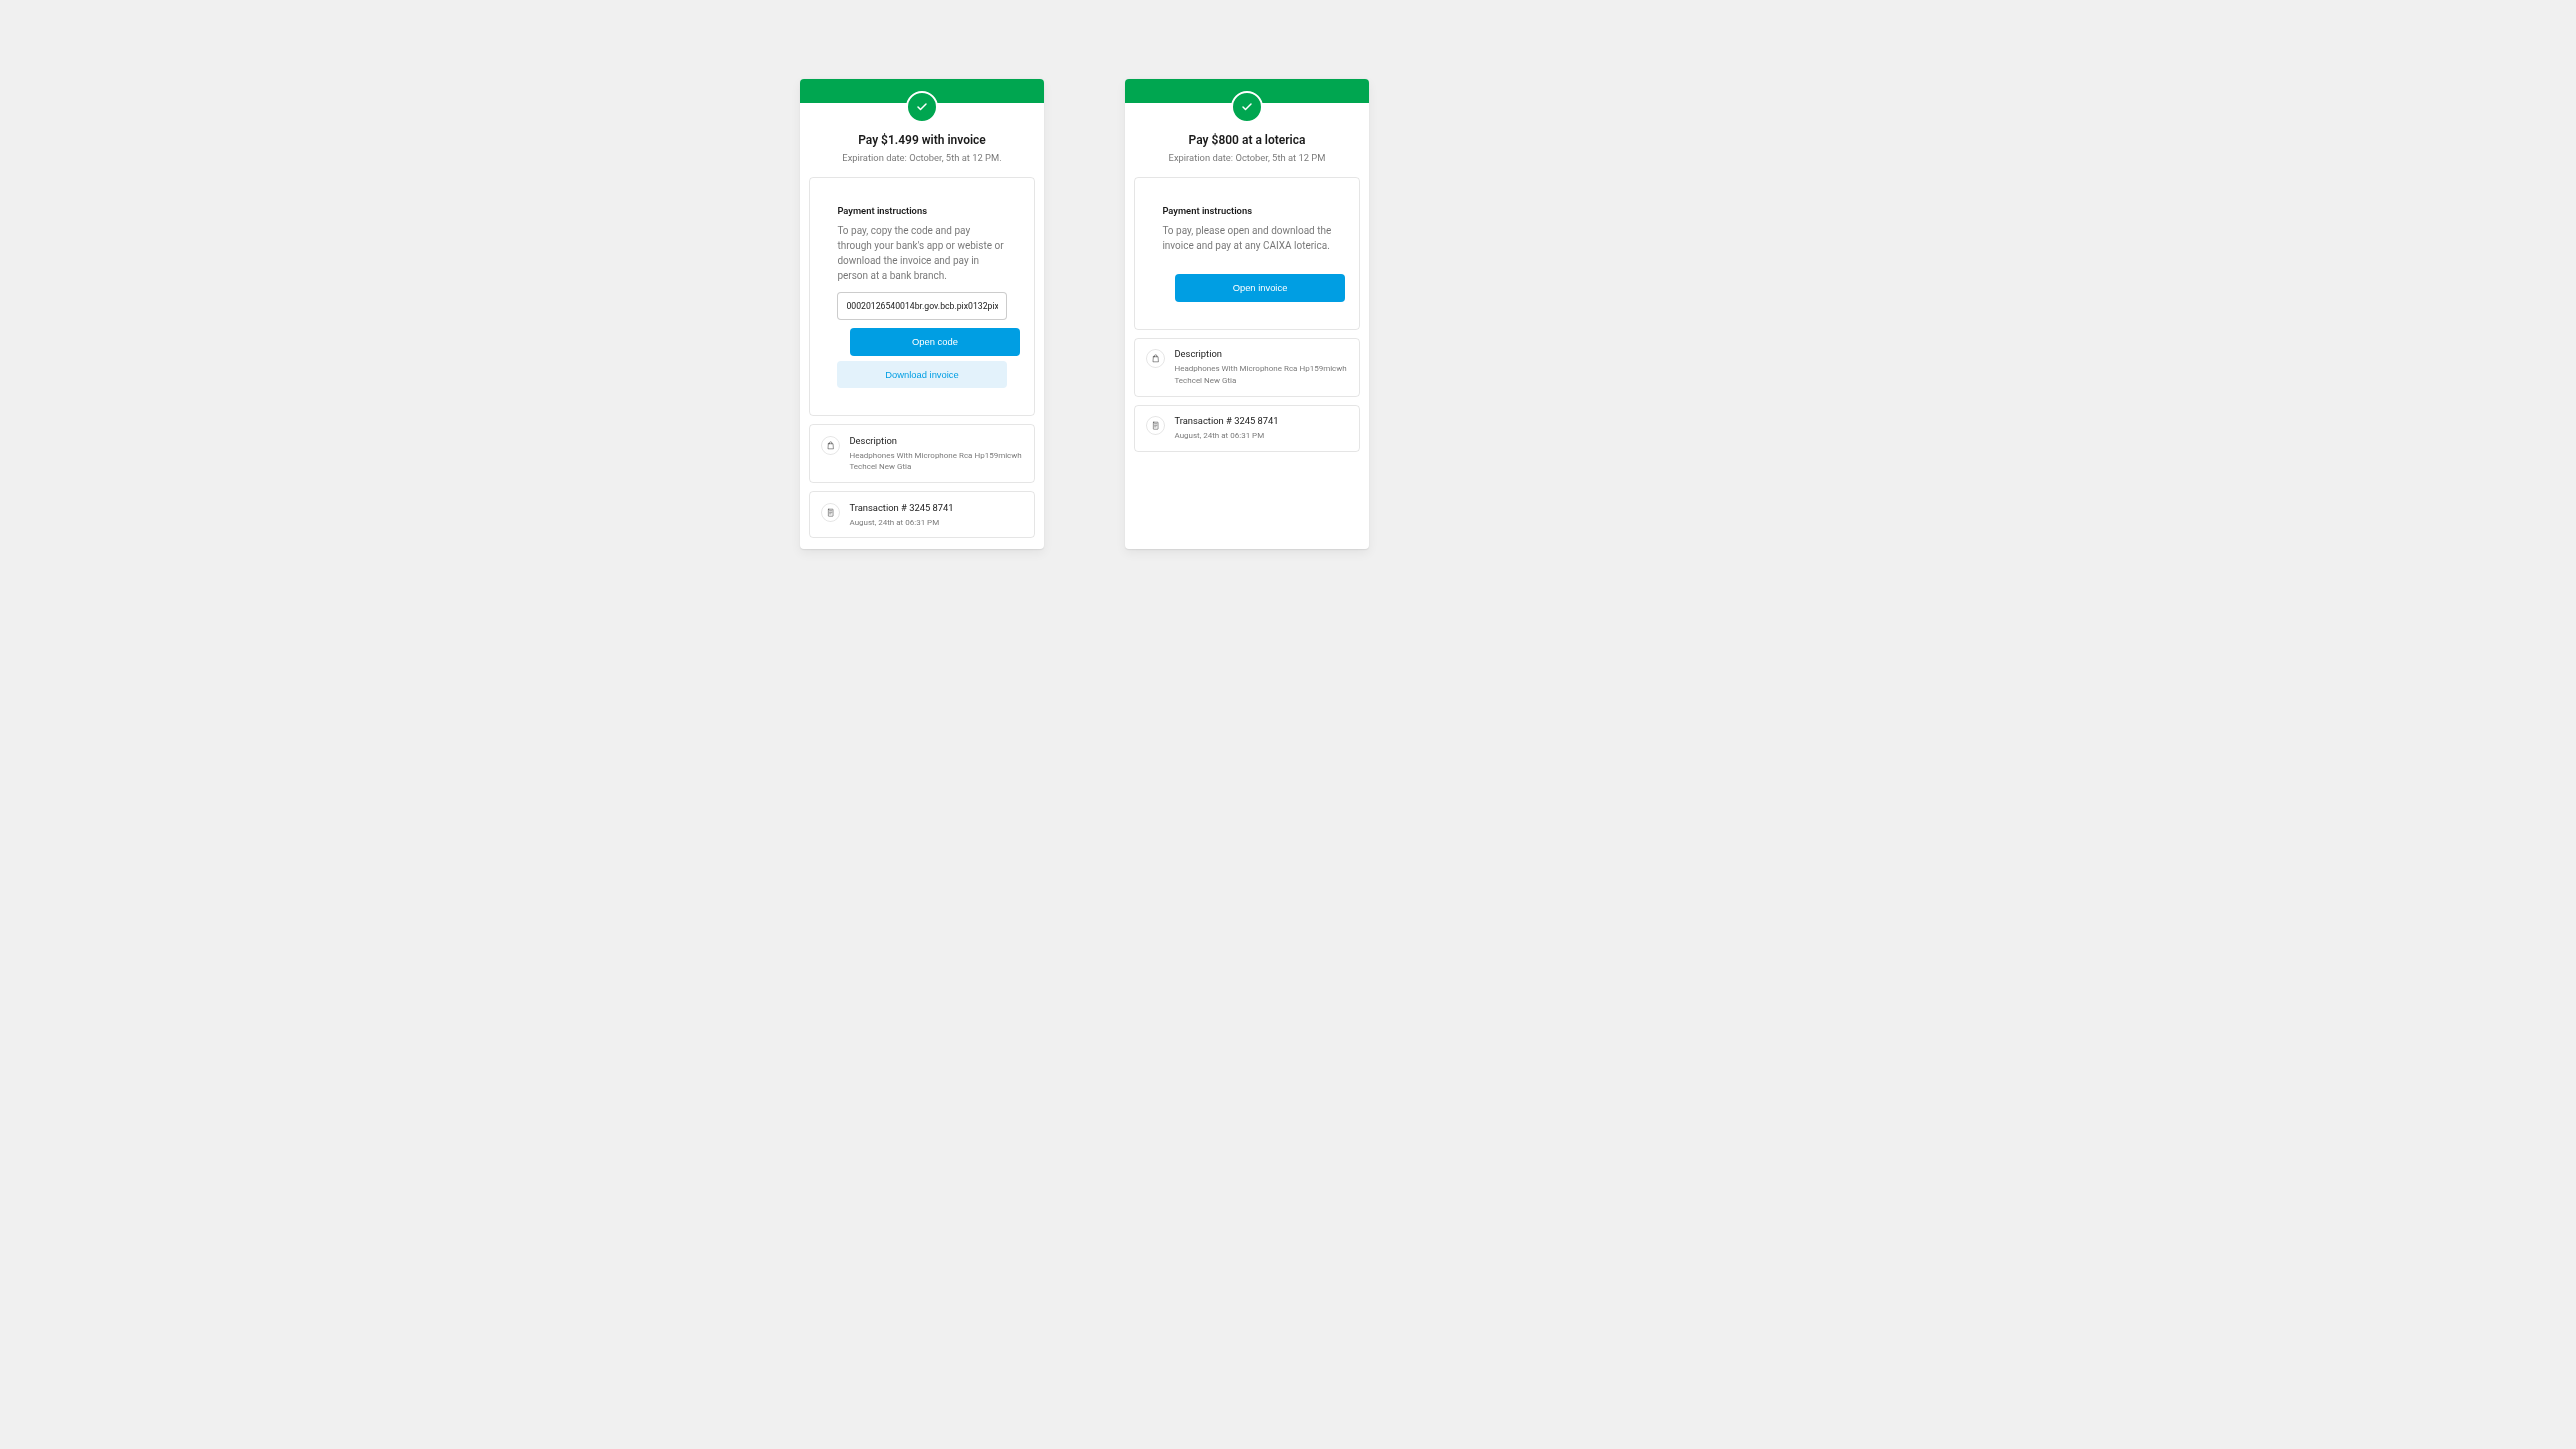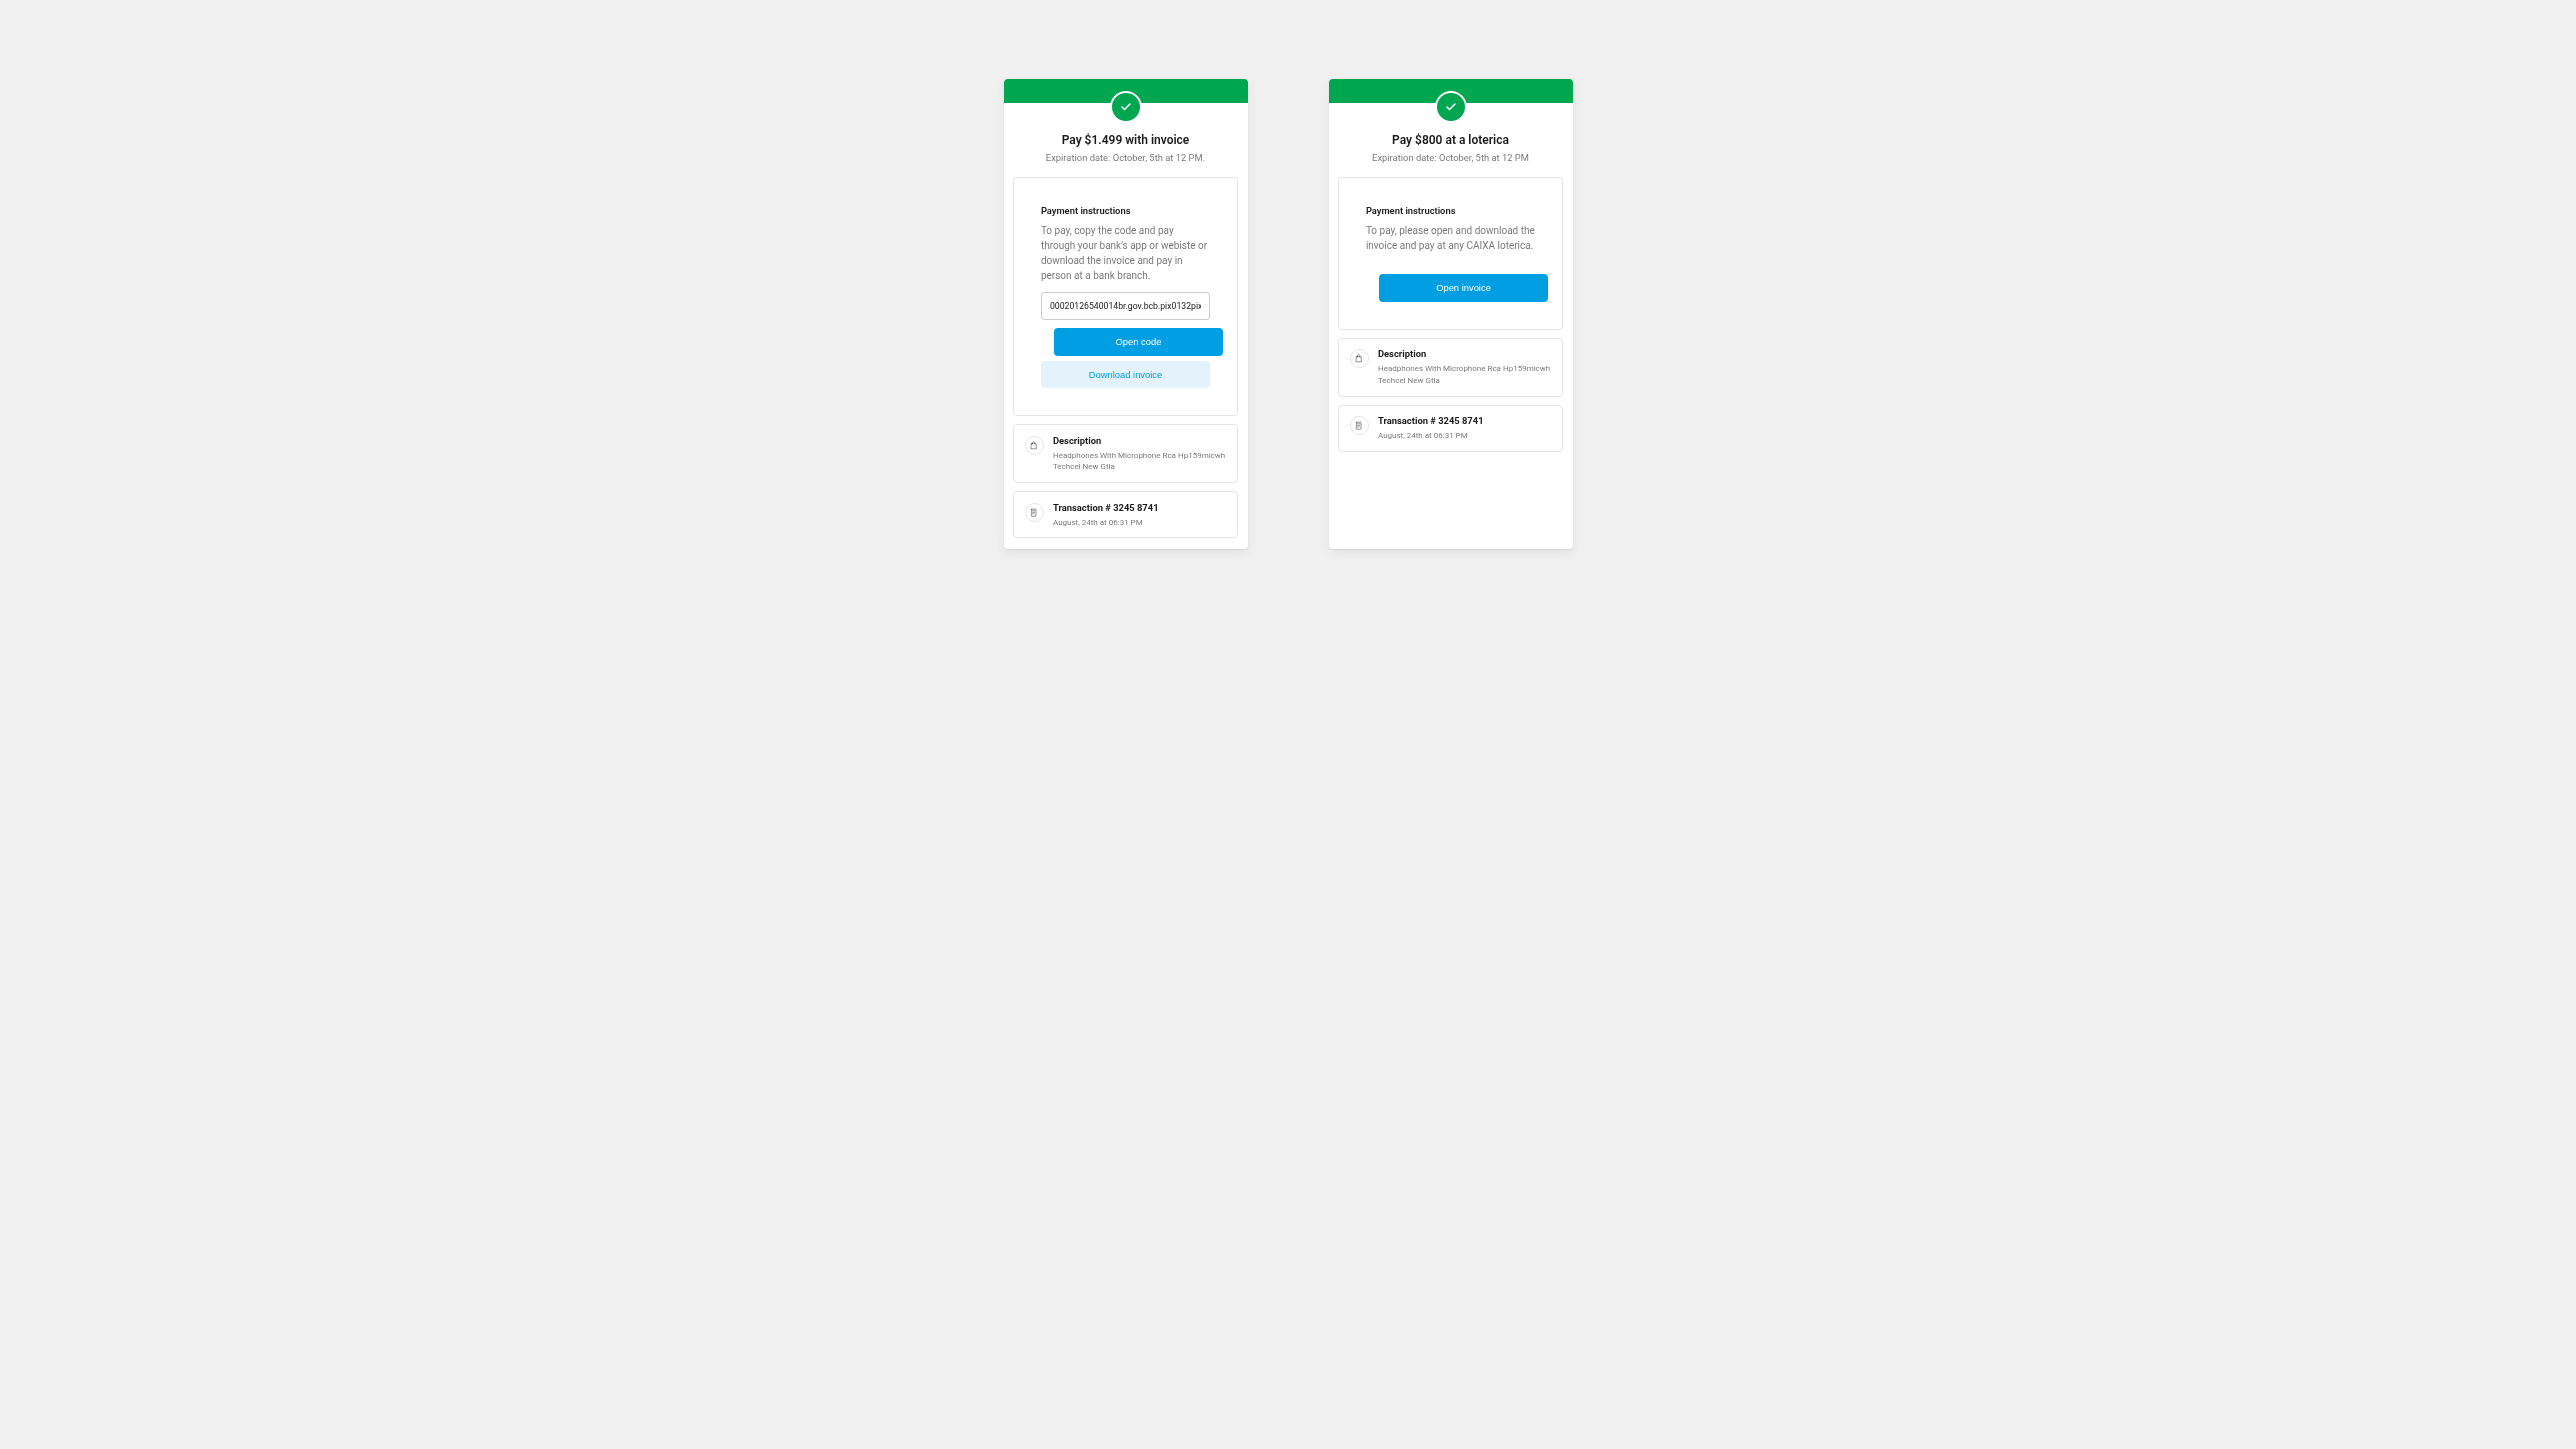--- a/index.html
+++ b/index.html
@@ -23,21 +23,21 @@
     font-family: -apple-system, BlinkMacSystemFont, "Segoe UI", Roboto, Helvetica, Arial, sans-serif;
     background: var(--bg);
     font-size: 9.4px;
     color: var(--text-primary);
   }
   .stage {
     width: 976px;
     margin: 0 auto;
     padding-top: 79px;
     display: flex;
-    justify-content: center;
+    justify-content: flex-start;
     gap: 81px;
   }
   .card {
     width: 244px;
     background: var(--card-bg);
     border-radius: 4px;
     box-shadow: 0 0.7px 1.3px rgba(0,0,0,0.08), 0 4px 10.7px rgba(0,0,0,0.06);
     position: relative;
     padding-bottom: 10.7px;
   }
@@ -150,21 +150,21 @@
     border: 0.7px solid var(--border);
     display: flex;
     align-items: center;
     justify-content: center;
     margin-top: 1.3px;
   }
   .icon-wrap svg { width: 9.4px; height: 9.4px; }
   .info-main { flex: 1; min-width: 0; }
   .info-title {
     font-size: 9.4px;
-    font-weight: 700;
+    font-weight: 400;
     color: var(--text-primary);
     margin: 0 0 2.7px;
     line-height: 1.3;
   }
   .info-sub {
     font-size: 8px;
     color: var(--text-secondary);
     line-height: 1.45;
     margin: 0;
   }

